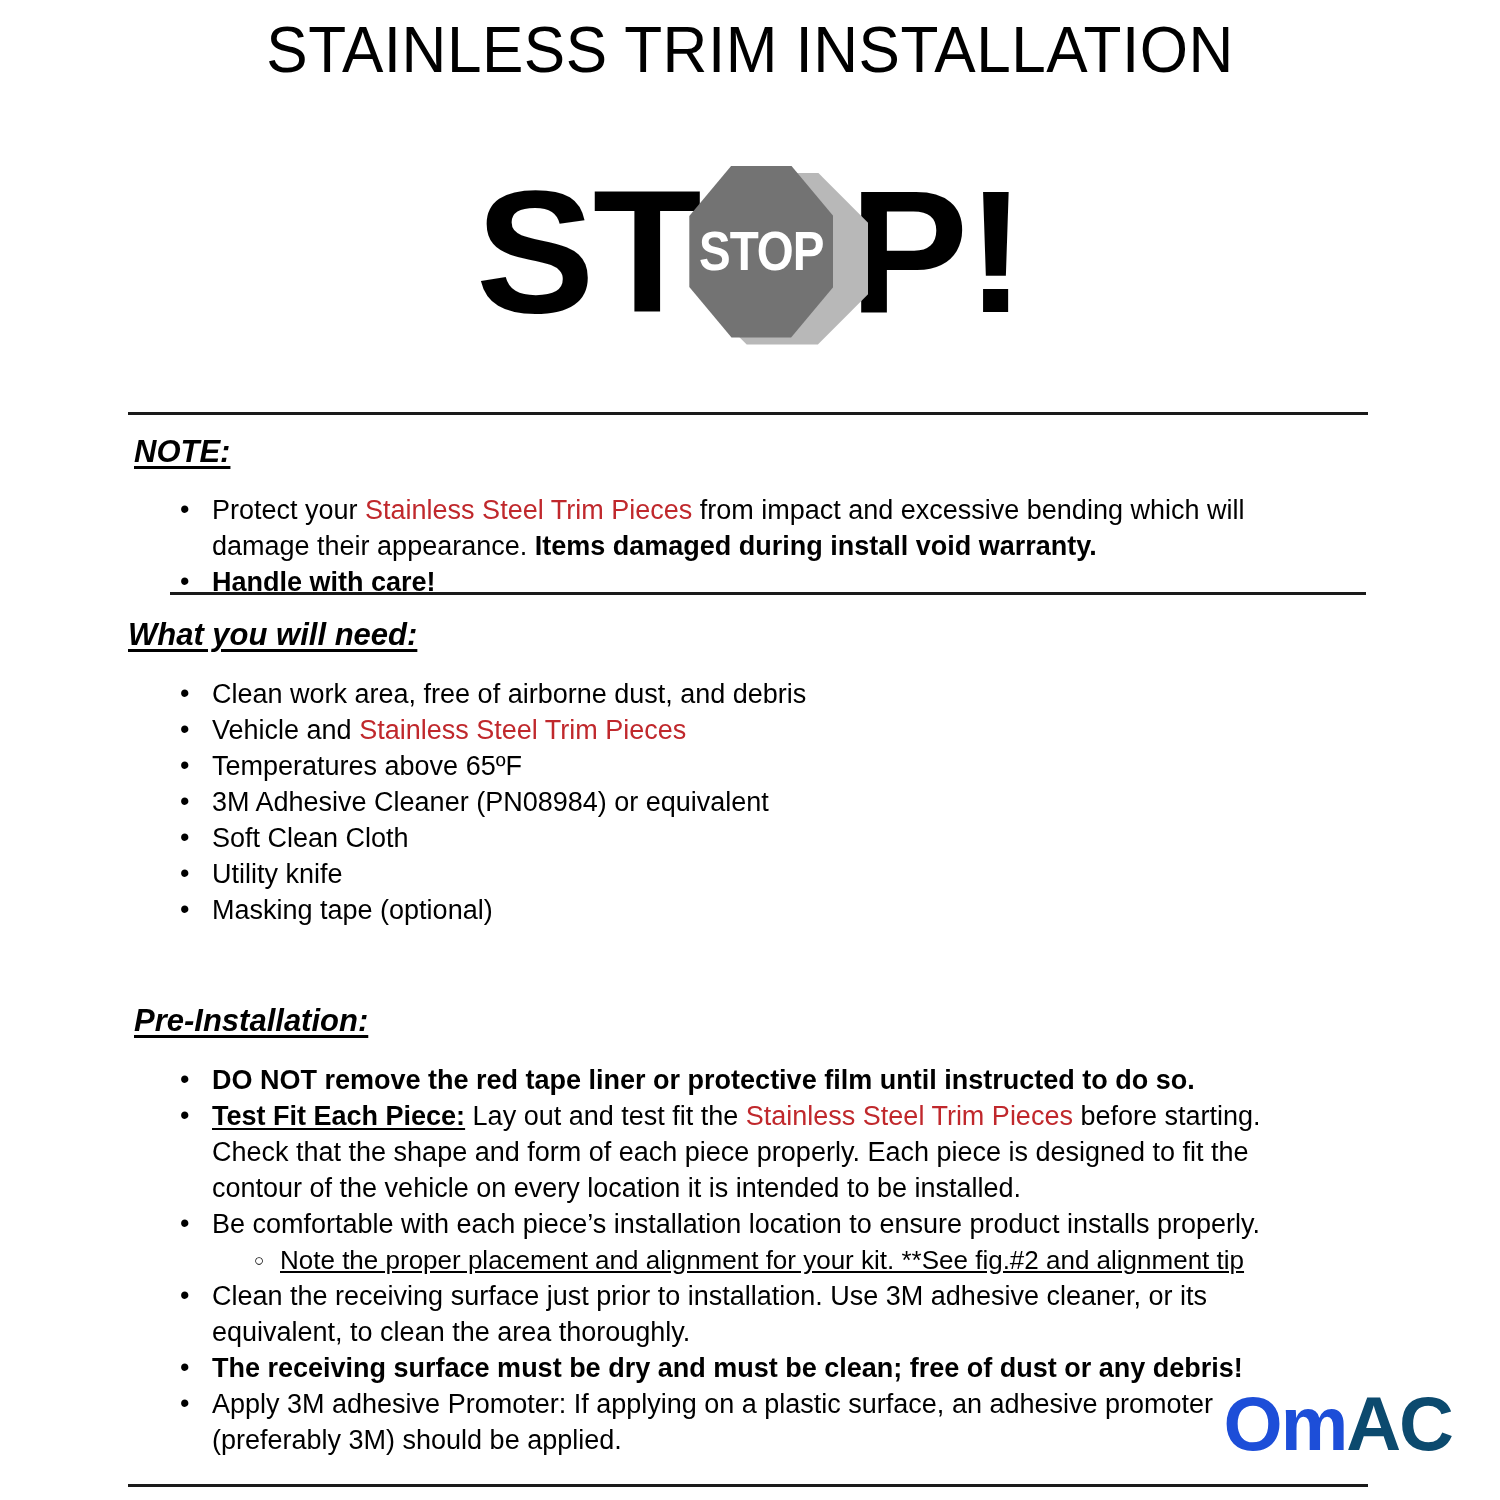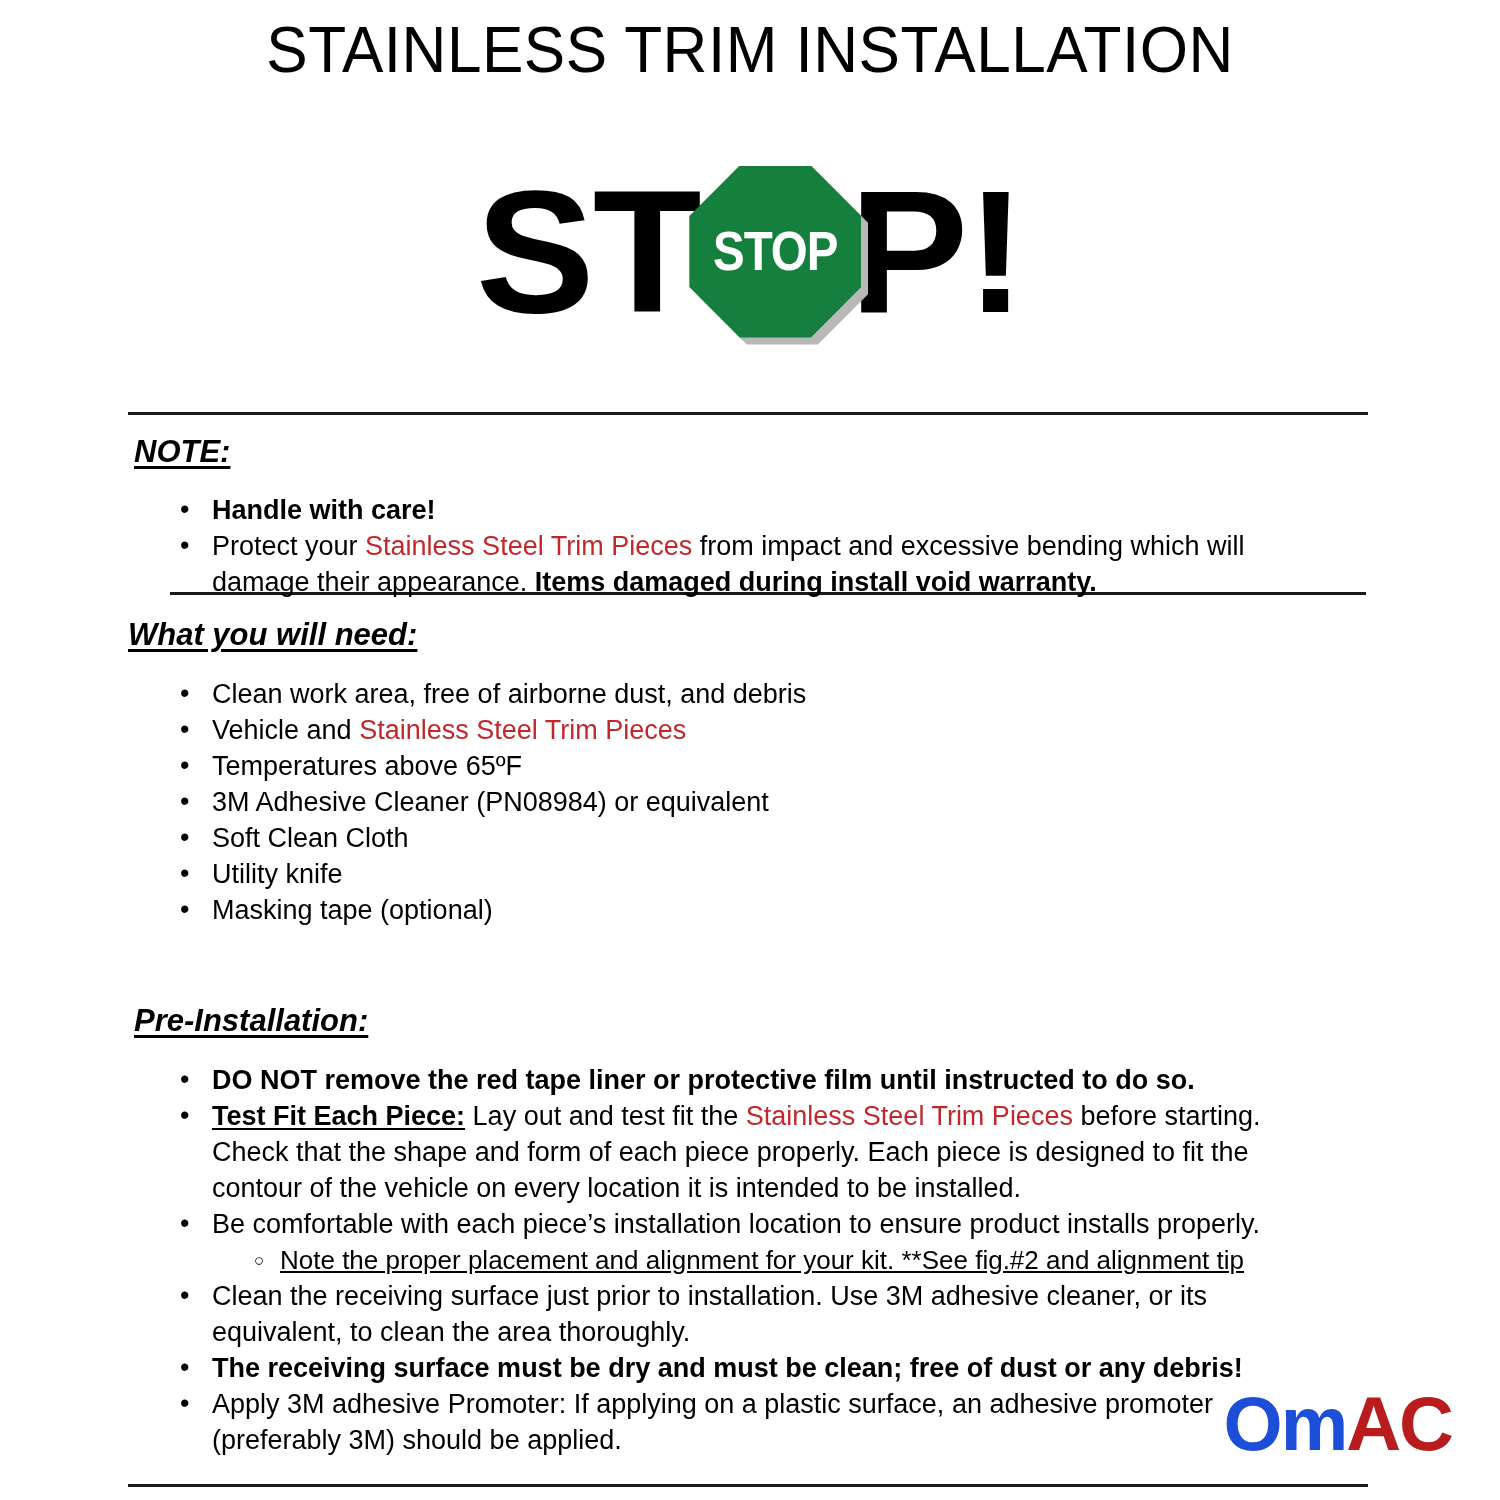--- a/index.html
+++ b/index.html
@@ -65,22 +65,22 @@
   .octagon-shadow {
     position: absolute;
     left: 7px; top: 7px;
     width: 172px; height: 172px;
     background: #b8b8b8;
     clip-path: polygon(29.3% 0%, 70.7% 0%, 100% 29.3%, 100% 70.7%, 70.7% 100%, 29.3% 100%, 0% 70.7%, 0% 29.3%);
   }
   .octagon {
     position: absolute;
     left: 0; top: 0;
-    width: 172px; height: 172px;
-    background: #15803d;
+    width: 144px; height: 172px;
+    background: #737373;
     clip-path: polygon(29.3% 0%, 70.7% 0%, 100% 29.3%, 100% 70.7%, 70.7% 100%, 29.3% 100%, 0% 70.7%, 0% 29.3%);
     display: flex;
     align-items: center;
     justify-content: center;
   }
   .octagon-label {
     font-family: "Liberation Sans", sans-serif;
     font-weight: 700;
     font-size: 49px;
     color: #ffffff;
@@ -180,21 +180,21 @@
     bottom: 38px;
     font-family: "Liberation Sans", sans-serif;
     font-weight: 700;
     font-size: 76px;
     line-height: 1;
     letter-spacing: -2px;
     display: flex;
     align-items: flex-end;
   }
   .omac-dark { color: #1d4ed8; }
-  .omac-red  { color: #b91c1c; }
+  .omac-red  { color: #0c4a6e; }
 </style>
 </head>
 <body>
 
 <div class="doc-title">STAINLESS TRIM INSTALLATION</div>
 
 <div class="stop-wrap">
   <div class="stop-graphic">
     <span class="stop-letters left">ST</span>
     <span class="octagon-holder">
@@ -208,22 +208,22 @@
 </div>
 
 <hr class="rule rule-top">
 <hr class="rule rule-note">
 <hr class="rule rule-bottom">
 
 <div class="content">
 
   <div class="section-heading" id="h-note">NOTE:</div>
   <ul class="bullets" id="list-note">
+      <li><span>Protect your </span><span class="red">Stainless Steel Trim Pieces</span><span> from impact and excessive bending which will damage their appearance. </span><span class="b">Items damaged during install void warranty.</span></li>
       <li><span class="b">Handle with care!</span></li>
-      <li><span>Protect your </span><span class="red">Stainless Steel Trim Pieces</span><span> from impact and excessive bending which will damage their appearance. </span><span class="b">Items damaged during install void warranty.</span></li>
     </ul>
 
   <div class="section-heading" id="h-need">What you will need:</div>
   <ul class="bullets" id="list-need">
       <li><span>Clean work area, free of airborne dust, and debris</span></li>
       <li><span>Vehicle and </span><span class="red">Stainless Steel Trim Pieces</span></li>
       <li><span>Temperatures above 65ºF</span></li>
       <li><span>3M Adhesive Cleaner (PN08984) or equivalent</span></li>
       <li><span>Soft Clean Cloth</span></li>
       <li><span>Utility knife</span></li>

